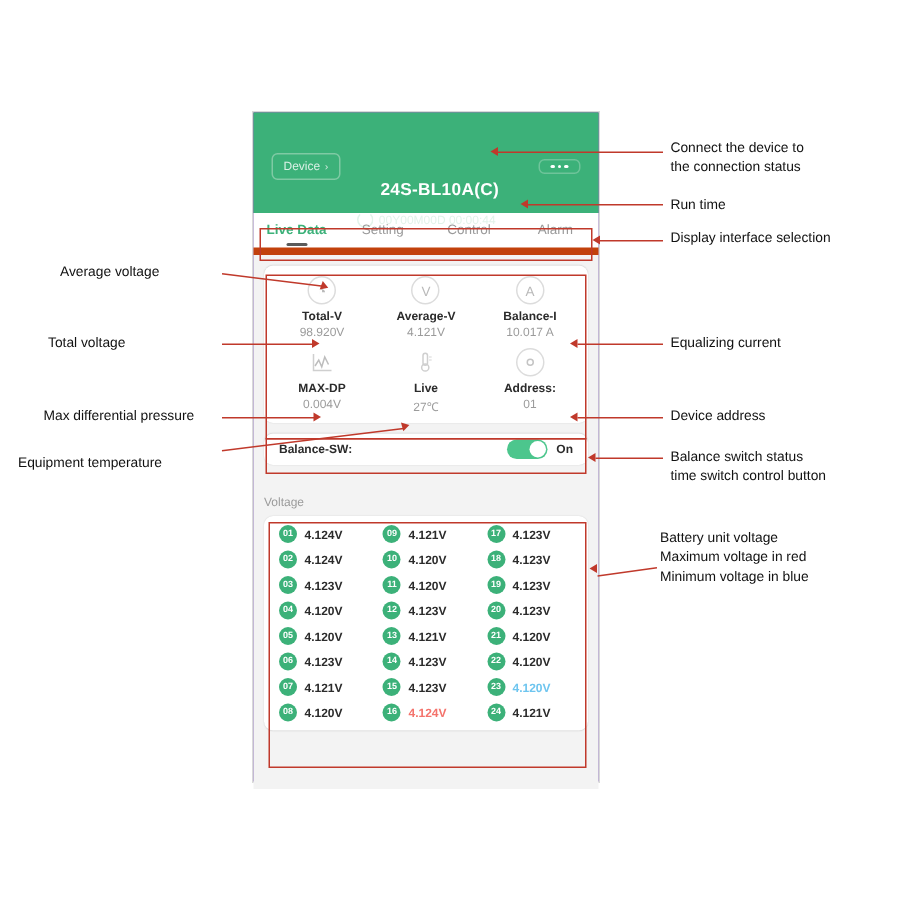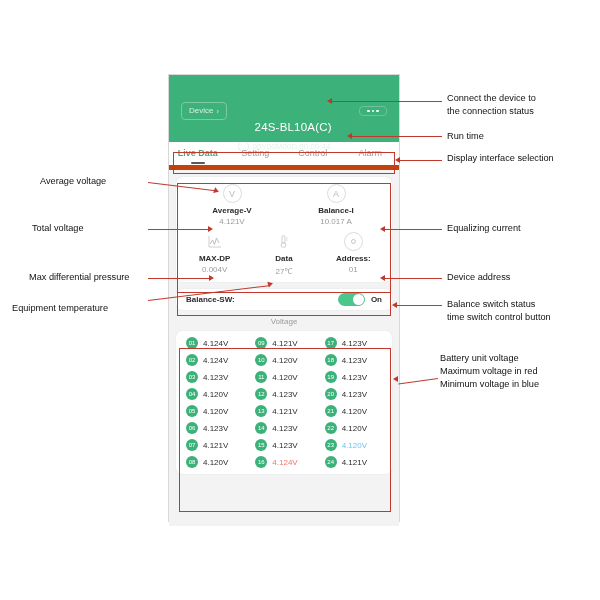--- a/index.html
+++ b/index.html
@@ -44,21 +44,21 @@
     display:flex;
     align-items:center;
     gap:3px;
     background:transparent;
     line-height:1;
   }
   .device-btn .chev{font-size:7px;color:#cfe9dc;}
   .device-title{
     color:#ffffff;
     font-size:11.5px;
-    font-weight:normal;
+    font-weight:bold;
     letter-spacing:.2px;
     margin-top:32px;
   }
   .dots-btn{
     border:1px solid #6ec49a;
     border-radius:4px;
     padding:3px 7px;
     display:flex;
     align-items:center;
     gap:2px;
@@ -161,38 +161,39 @@
     width:27px;height:13px;border-radius:7px;background:#4cc68d;
     position:relative;
   }
   .toggle .knob{
     position:absolute;right:1px;top:1px;
     width:11px;height:11px;border-radius:50%;background:#fff;
   }
   .sw-state{font-size:8px;font-weight:bold;color:#2b2b2b;}
 
   .volt-title{
-    text-align:center;
+    text-align:left;
     font-size:8px;
     color:#9b9b9b;
-    margin:7px 0 5px 0;
+    margin:20px 0 5px 0;
   }
 
   
   .cells-card{padding:6px 4px 6px 4px;}
   .cells-grid{
     display:grid;
     grid-template-columns:repeat(3,1fr);
     row-gap:5px;
   }
   .cell{
     display:flex;
     align-items:center;
     gap:5px;
     padding-left:6px;
+    font-weight:bold;
   }
   .cell-badge{
     width:12px;height:12px;border-radius:50%;
     background:#3cb179;
     color:#ffffff;
     font-size:6px;
     display:flex;align-items:center;justify-content:center;
     flex:none;
     line-height:1;
   }
@@ -257,20 +258,25 @@
     <div class="tab">Setting</div>
     <div class="tab">Control</div>
     <div class="tab">Alarm</div>
   </div>
 
   <div class="body">
 
     <div class="card stats-card">
       <div class="stat-row">
         <div class="stat">
+          <div class="stat-ic">◔</div>
+          <div class="stat-label">Total-V</div>
+          <div class="stat-value">98.920V</div>
+        </div>
+        <div class="stat">
           <div class="stat-ic">V</div>
           <div class="stat-label">Average-V</div>
           <div class="stat-value">4.121V</div>
         </div>
         <div class="stat">
           <div class="stat-ic">A</div>
           <div class="stat-label">Balance-I</div>
           <div class="stat-value">10.017 A</div>
         </div>
       </div>
@@ -287,21 +293,21 @@
         </div>
         <div class="stat">
           <div class="stat-ic sq">
             <svg width="15" height="15" viewBox="0 0 15 15">
               <rect x="6" y="1.5" width="3" height="8" rx="1.5" stroke="#cfcfcf" stroke-width="1" fill="none"></rect>
               <circle cx="7.5" cy="11" r="2.4" stroke="#cfcfcf" stroke-width="1" fill="none"></circle>
               <line x1="10" y1="4" x2="11.8" y2="4" stroke="#d6d6d6" stroke-width="0.8"></line>
               <line x1="10" y1="6" x2="11.8" y2="6" stroke="#d6d6d6" stroke-width="0.8"></line>
             </svg>
           </div>
-          <div class="stat-label">Data</div>
+          <div class="stat-label">Live</div>
           <div class="stat-value">27℃</div>
         </div>
         <div class="stat">
           <div class="stat-ic">
             <svg width="11" height="11" viewBox="0 0 11 11">
               <circle cx="5.5" cy="5.5" r="2" stroke="#c4c4c4" stroke-width="1" fill="none"></circle>
             </svg>
           </div>
           <div class="stat-label">Address:</div>
           <div class="stat-value">01</div>

